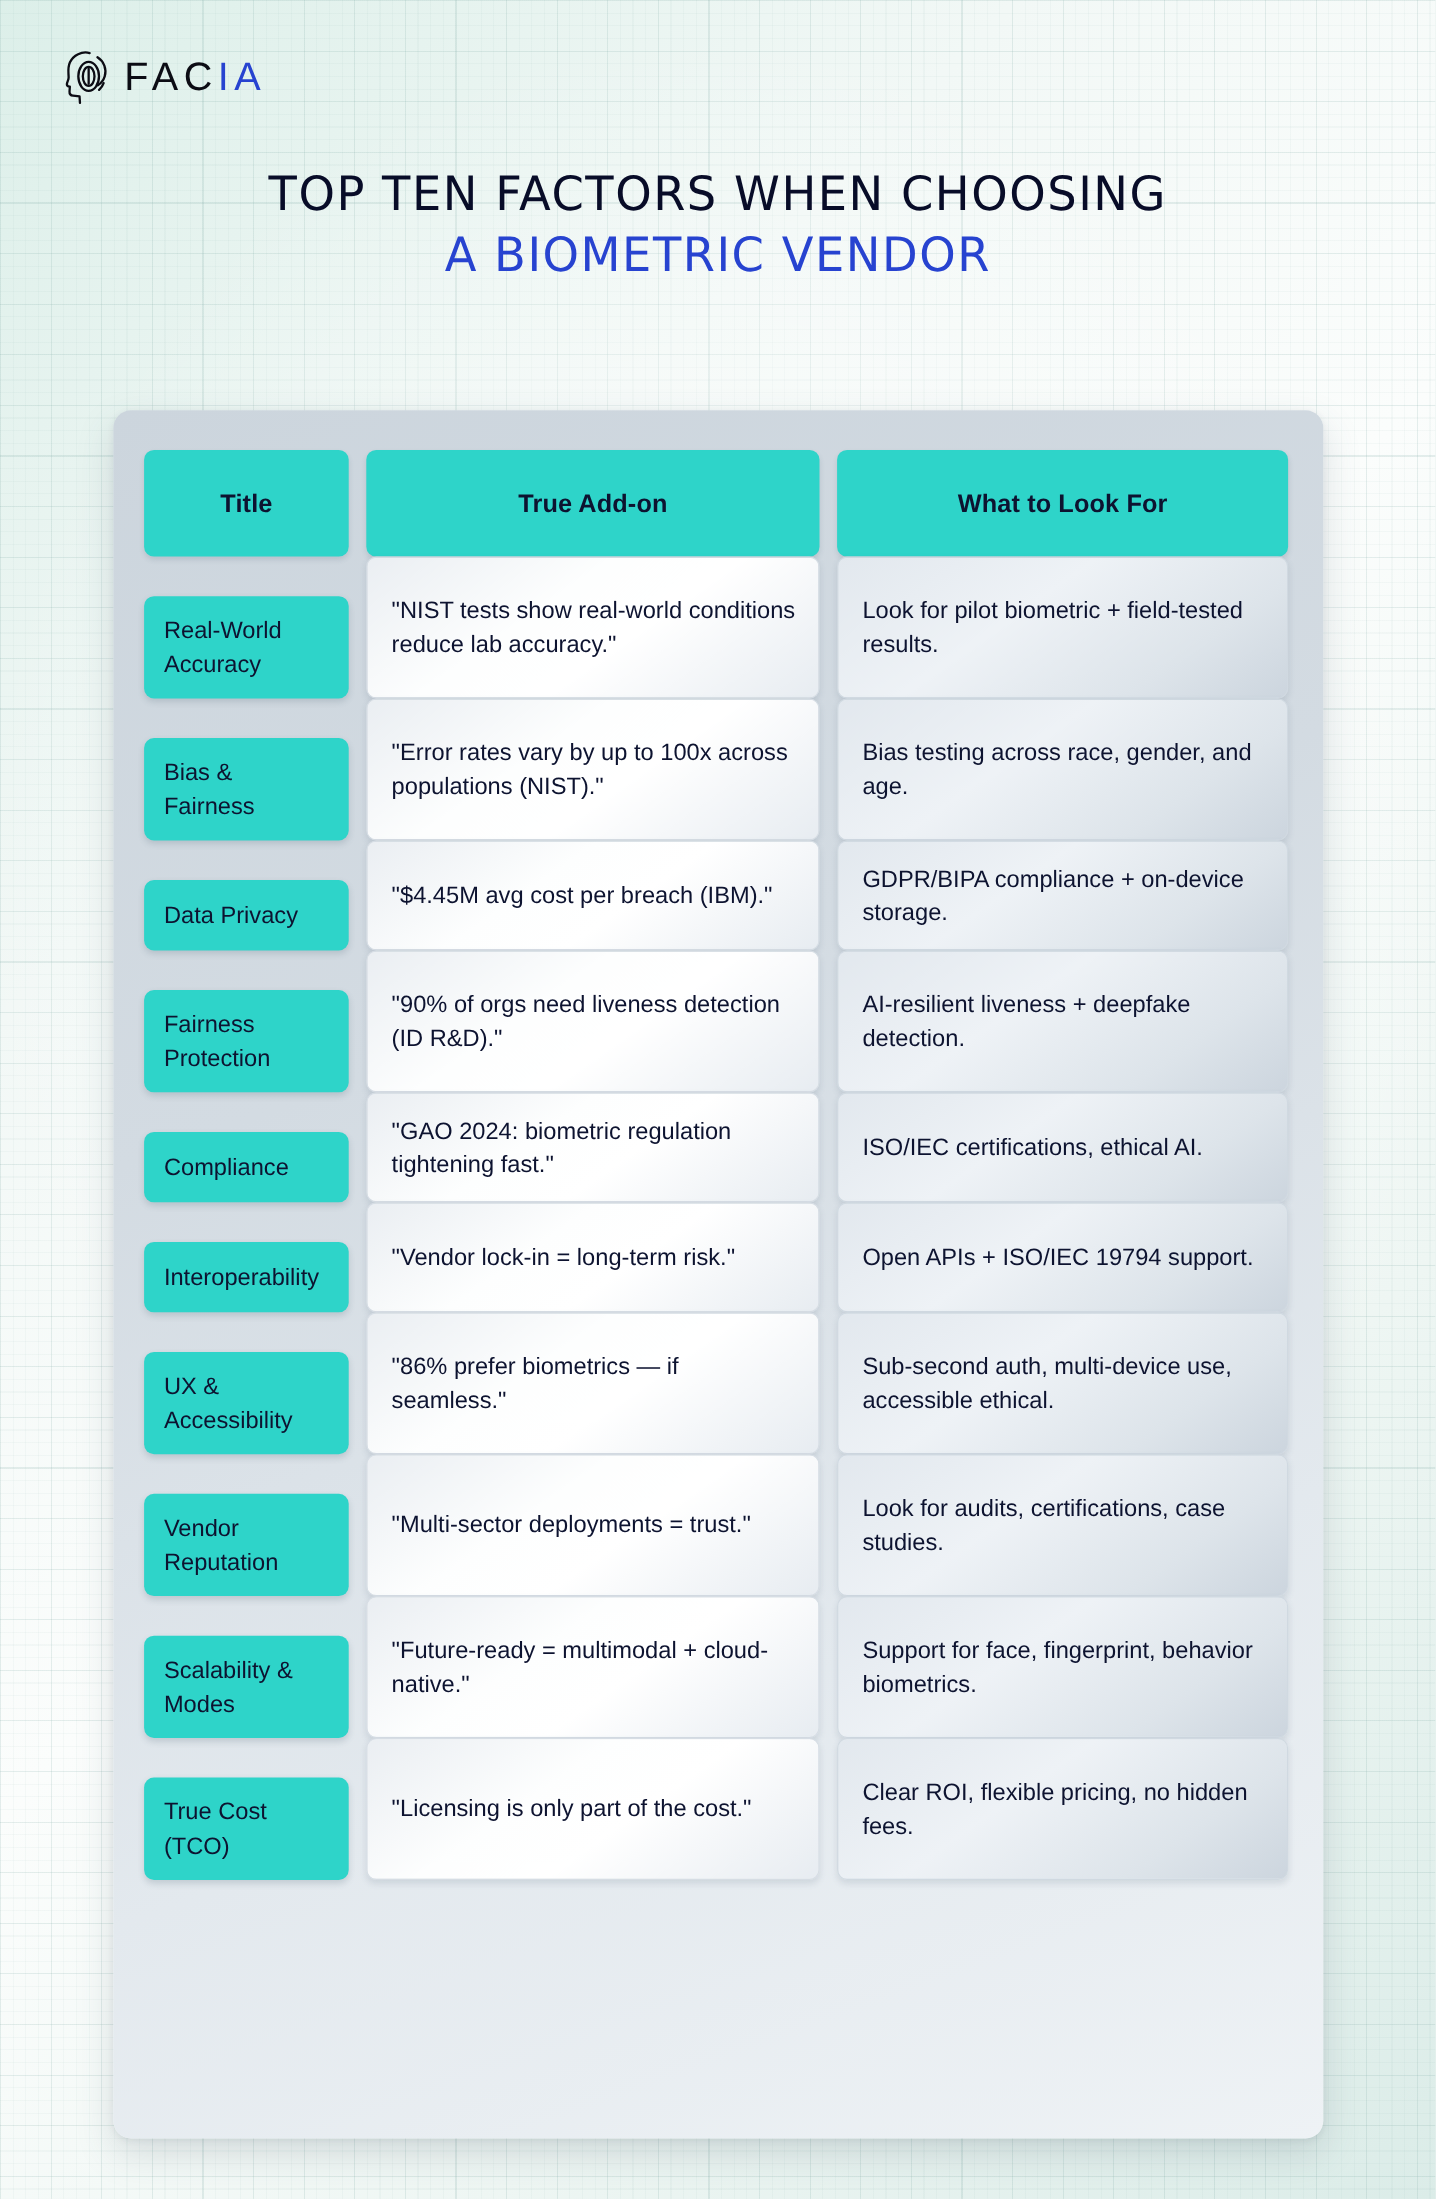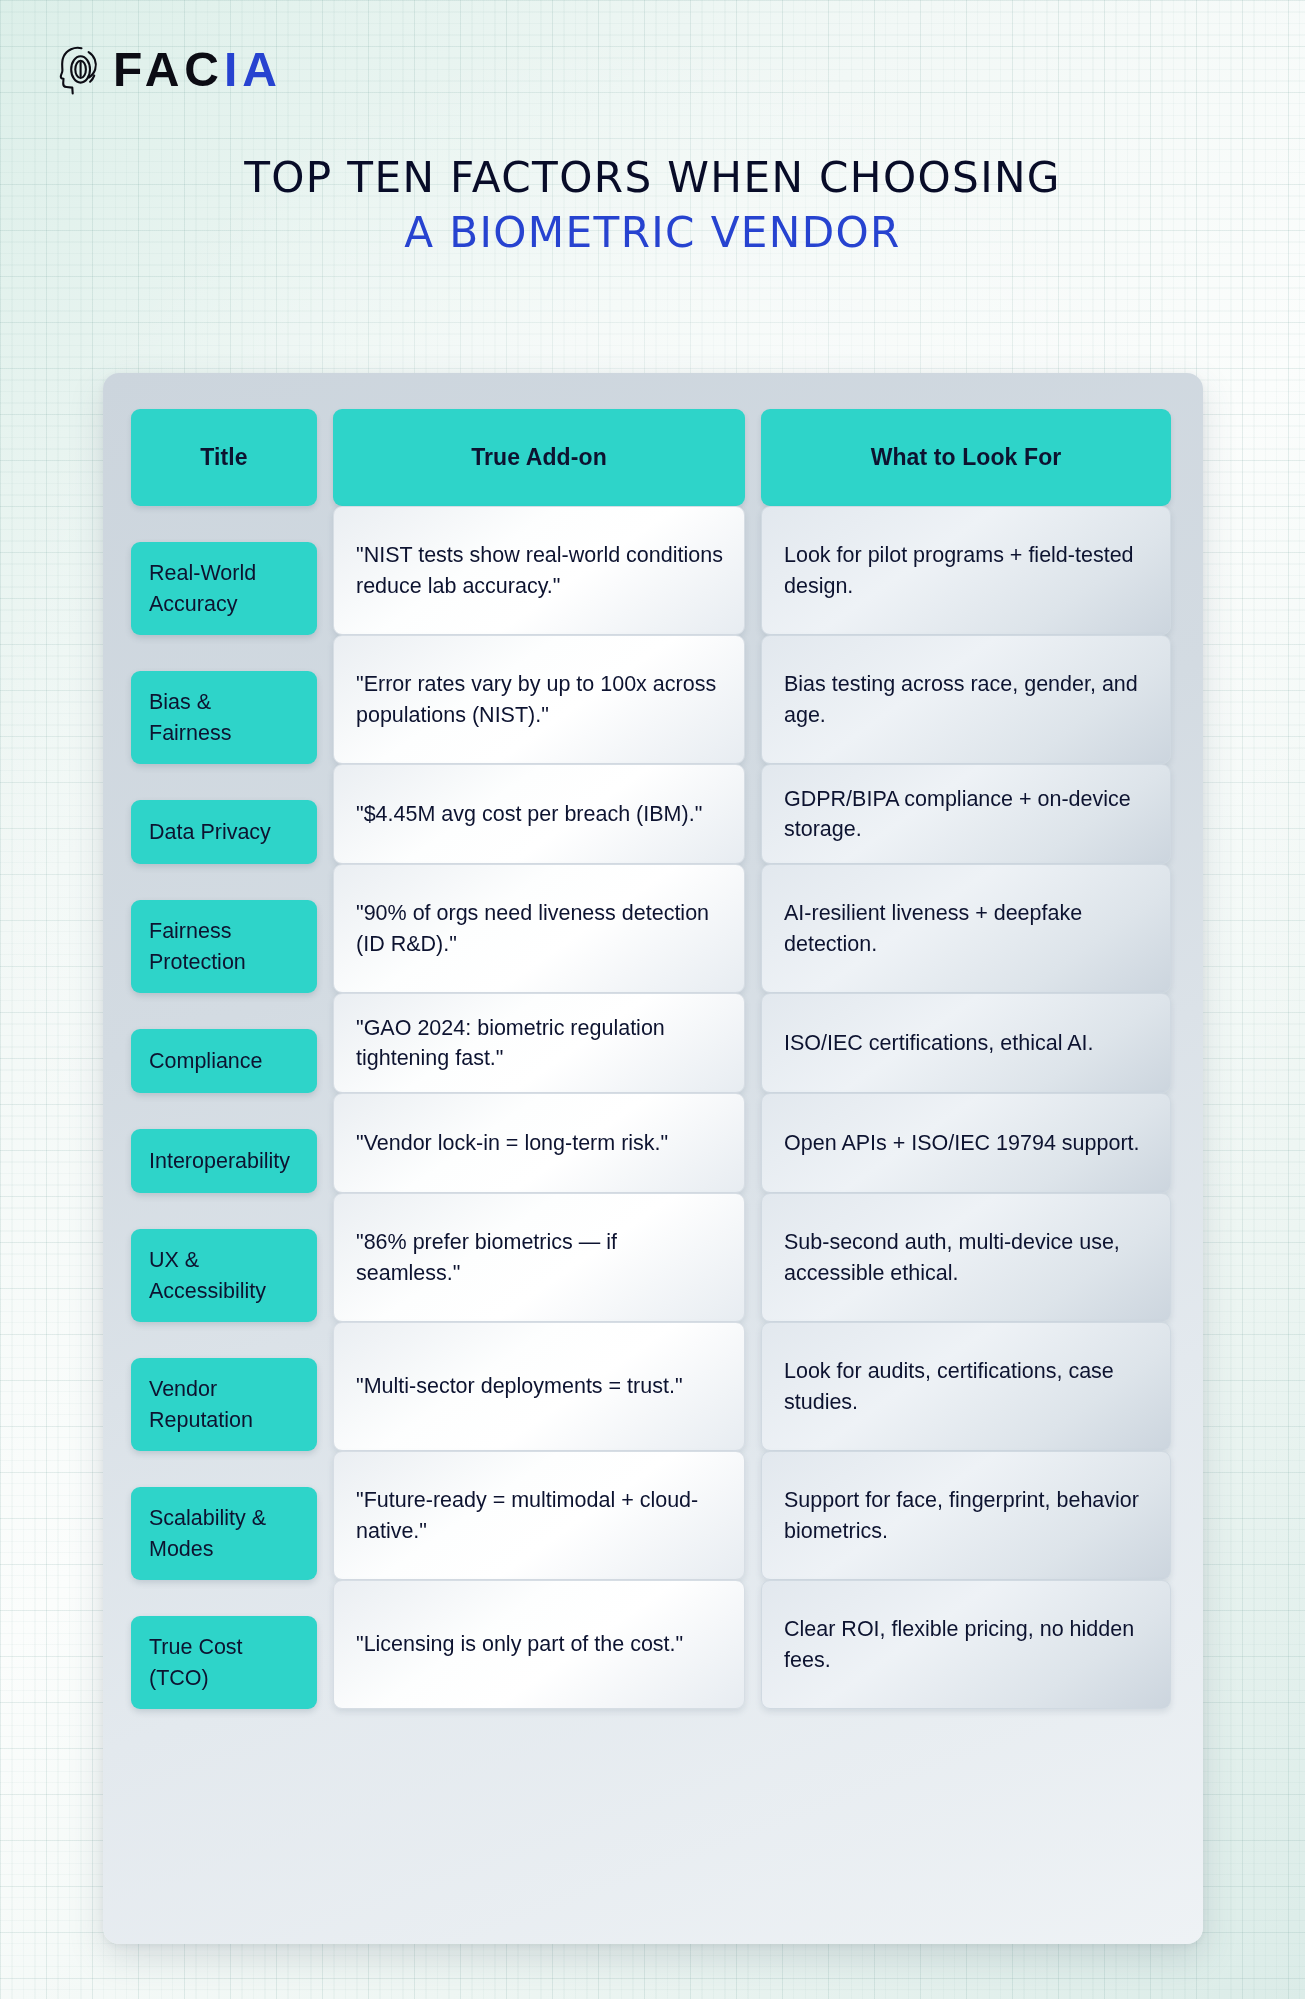--- a/index.html
+++ b/index.html
@@ -46,23 +46,23 @@
   #logo {
     position: absolute;
     left: 58px;
     top: 44px;
     display: flex;
     align-items: center;
     gap: 11px;
   }
   #logo .mark { width: 44px; height: 52px; display: block; }
   #logo .wordmark {
-    font-size: 48px;
+    font-size: 36px;
     letter-spacing: 5px;
-    font-weight: 700;
+    font-weight: 400;
     line-height: 1;
     white-space: nowrap;
   }
   #logo .wm-dark { color: #0c0c14; }
   #logo .wm-blue { color: #2743d0; }
 
   
   #headline {
     position: absolute;
     left: 0;
@@ -181,21 +181,21 @@
   <div id="card">
     <div id="table">
         <div class="row row-head">
           <div class="cell">Title</div>
           <div class="cell">True Add-on</div>
           <div class="cell">What to Look For</div>
         </div>
         <div class="row row-body">
           <div class="cell cell-title">Real-World Accuracy</div>
           <div class="cell cell-addon">"NIST tests show real-world conditions reduce lab accuracy."</div>
-          <div class="cell cell-look">Look for pilot programs + field-tested design.</div>
+          <div class="cell cell-look">Look for pilot biometric + field-tested results.</div>
         </div>
         <div class="row row-body">
           <div class="cell cell-title">Bias &amp; Fairness</div>
           <div class="cell cell-addon">"Error rates vary by up to 100x across populations (NIST)."</div>
           <div class="cell cell-look">Bias testing across race, gender, and age.</div>
         </div>
         <div class="row row-body">
           <div class="cell cell-title">Data Privacy</div>
           <div class="cell cell-addon">"$4.45M avg cost per breach (IBM)."</div>
           <div class="cell cell-look">GDPR/BIPA compliance + on-device storage.</div>

